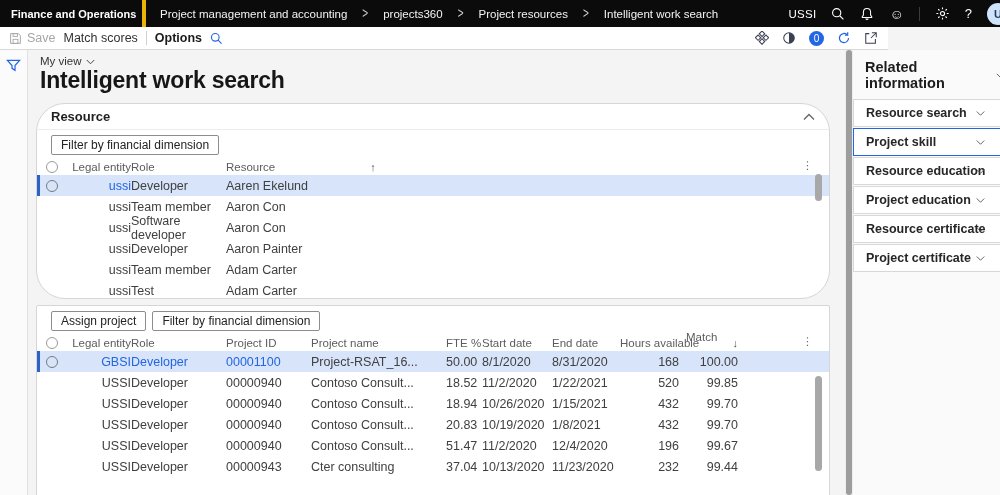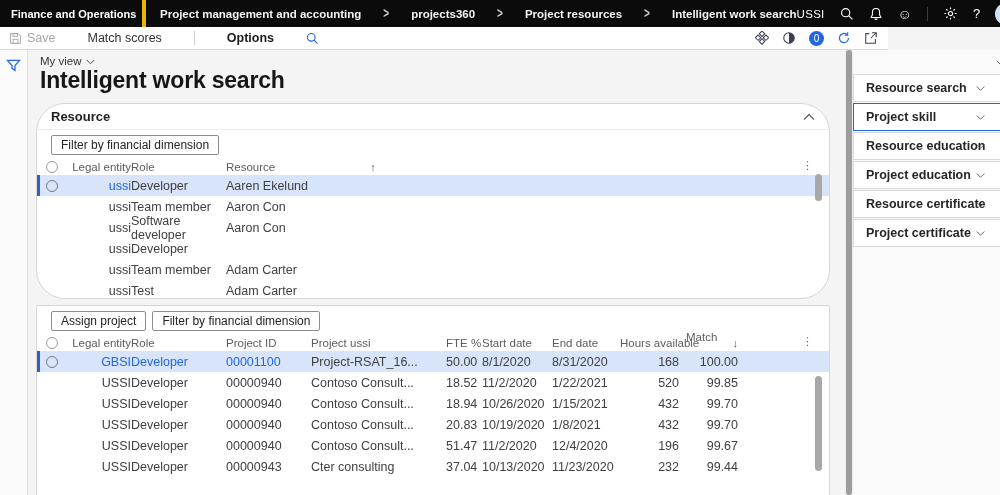--- a/index.html
+++ b/index.html
@@ -5,35 +5,35 @@
   * { box-sizing: border-box; margin: 0; padding: 0; }
   html,body { width:1000px; height:495px; overflow:hidden; }
   body { font-family:"Liberation Sans", sans-serif; background:#f4f4f4; position:relative; color:#323130; }
   svg { display:block; }
 
   
   .topbar { position:absolute; top:0; left:0; width:1000px; height:27px; background:#0b0b0b; color:#fff;
             display:flex; align-items:center; font-size:12px; overflow:hidden; }
   .appname { width:146px; padding-left:11px; font-weight:bold; font-size:11px; height:100%; display:flex; align-items:center;
              border-right:4px solid #eab308; flex:none; }
-  .crumbs { display:flex; align-items:center; gap:22px; padding-left:14px; white-space:nowrap;font-weight:bold; }
+  .crumbs { display:flex; align-items:center; gap:15px; padding-left:14px; white-space:nowrap; }
   .crumb { font-size:11.5px; color:#f3f3f3; }
   .crumb-sep { color:#cfcfcf; font-size:10px; transform:scaleY(1.4); }
   .top-right { margin-left:auto; display:flex; align-items:center; gap:15px; padding-right:0; }
   .company { font-size:11.5px; letter-spacing:.3px; }
   .top-icon { color:#fff; display:flex; align-items:center; }
   .top-divider { width:1px; height:14px; background:#3c3c3c; }
   .help-q { font-size:13px; }
   .avatar { width:22px; height:22px; border-radius:50%; background:#cfe4fa; color:#1d3d5c; font-size:11px; font-weight:bold;
             display:flex; align-items:center; justify-content:center; margin-right:-9px; flex:none; }
   .smiley { font-size:14px; line-height:1; }
 
   
   .actionpane { position:absolute; top:27px; left:0; width:888px; height:23px; background:#fff;
-                border-bottom:1px solid #d8d8d8; display:flex; align-items:center; font-size:12.5px; padding-left:9px; gap:32px; }
+                border-bottom:1px solid #d8d8d8; display:flex; align-items:center; font-size:12.5px; padding-left:9px; gap:8px; }
   .ap-item { display:flex; align-items:center; gap:5px; color:#323130; }
   .ap-item.disabled { color:#a8a6a4; }
   .ap-item.strong { font-weight:bold; color:#1b1b1b; }
   .ap-divider { width:1px; height:14px; background:#d0d0d0; }
   .ap-search { color:#2266E3; }
   .ap-right { margin-left:auto; display:flex; align-items:center; gap:13px; padding-right:10px; color:#3a3f52; }
   .badge { width:15px; height:15px; border-radius:50%; background:#2266E3; color:#fff; font-size:10px;
            display:flex; align-items:center; justify-content:center; }
 
   
@@ -266,20 +266,21 @@
             <span class="c-role">Software developer</span>
             <span class="c-res">Aaron Con</span>
           </div>
 
           <div class="grid-row res-row">
             <span class="c-radio">
               <span class="radio"></span>
             </span>
             <span class="c-legal">ussi</span>
             <span class="c-role">Developer</span>
+            <span class="c-res">Aaron Painter</span>
           </div>
 
           <div class="grid-row res-row">
             <span class="c-radio">
               <span class="radio"></span>
             </span>
             <span class="c-legal">ussi</span>
             <span class="c-role">Team member</span>
             <span class="c-res">Adam Carter</span>
           </div>
@@ -303,21 +304,21 @@
       <span class="btn">Filter by financial dimension</span>
     </div>
     <div class="grid">
       <div class="grid-header">
         <span class="c-radio">
             <span class="radio"></span>
           </span>
         <span class="c-legal">Legal entity</span>
         <span class="c-role">Role</span>
         <span class="c-pid">Project ID</span>
-        <span class="c-pname">Project ussi</span>
+        <span class="c-pname">Project name</span>
         <span class="c-fte">FTE %</span>
         <span class="c-start">Start date</span>
         <span class="c-end">End date</span>
         <span class="c-hours">Hours available</span>
         <span class="c-match">
           <span>Match ...</span>
           <span class="sort-arrow desc">↓</span>
         </span>
         <span class="more-dots">⋮</span>
       </div>
@@ -417,20 +418,21 @@
     </div>
   </div>
 </div>
 
 <div class="pagescroll">
   <span class="thumb"></span>
 </div>
 
 <div class="relpanel">
   <div class="rel-title">
+    <span>Related information</span>
     <span class="chev">
       <svg width="10" height="7" viewBox="0 0 12 8">
           <polyline points="1,2 6,7 11,2" fill="none" stroke="currentColor" stroke-width="1.2"></polyline>
         </svg>
     </span>
   </div>
   <div class="rel-items">
 
       <div class="rel-item">
         <span>Resource search</span>

